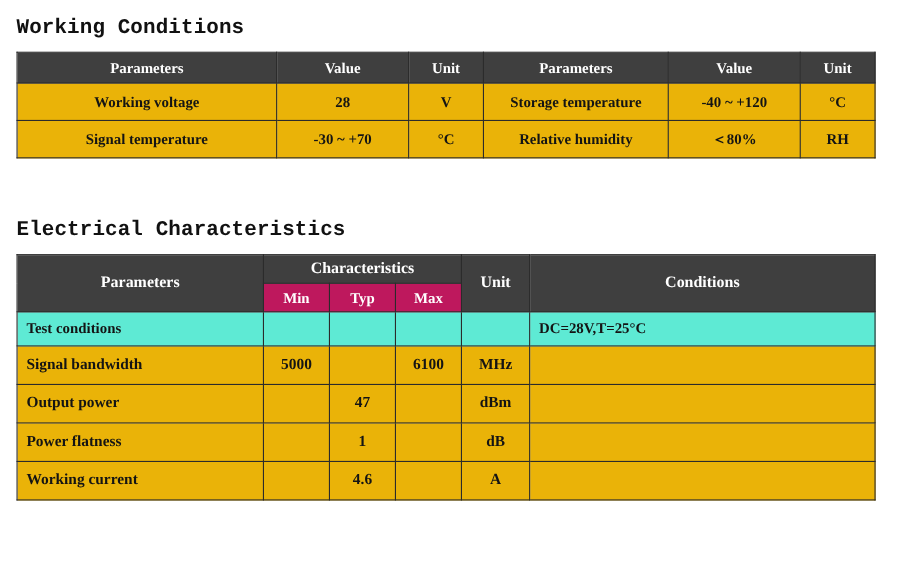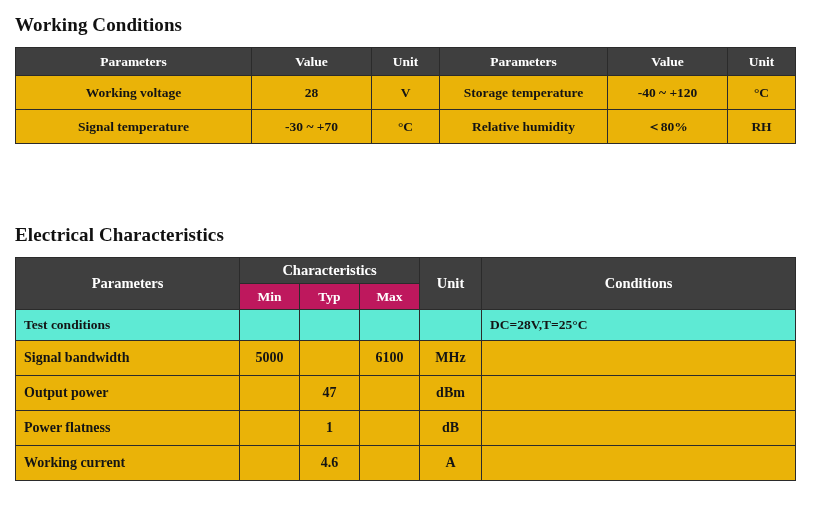--- a/index.html
+++ b/index.html
@@ -15,29 +15,29 @@
     overflow: hidden;
   }
   .page {
     position: relative;
     width: 825px;
     height: 510px;
     box-sizing: border-box;
     padding: 8px 15px 0 15px;
   }
   h2.section-title {
-    font-family: Liberation Serif, serif;
+    font-family: Liberation Mono, monospace;
     font-size: 19px;
     font-weight: bold;
     margin: 6px 0 11px 0;
     letter-spacing: 0.1px;
     color: #111111;
   }
   h2.section-title.second {
-    margin-top: 80px;
+    margin-top: 54px;
   }
   table {
     border-collapse: collapse;
     width: 780px;
     table-layout: fixed;
     border-radius: 18px;
   }
   table td, table th {
     border: 1px solid #2b2b2b;
     padding: 0;

